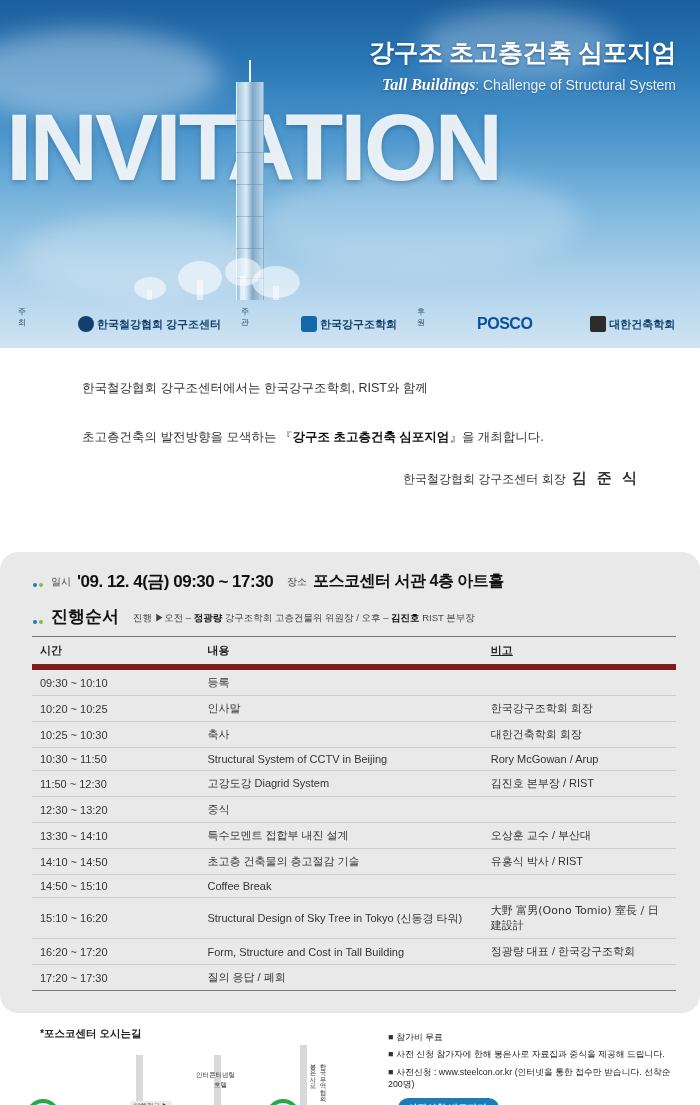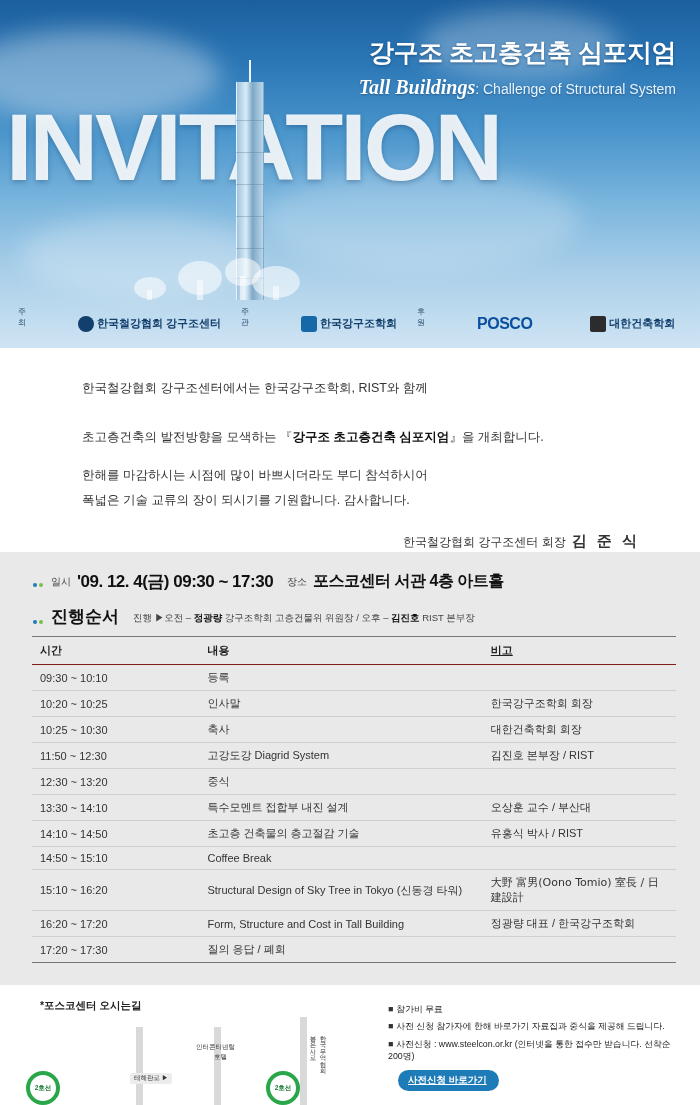--- a/index.html
+++ b/index.html
@@ -40,21 +40,21 @@
   .hero-title {
     font-size:25px; font-weight:bold; color:#ffffff;
     letter-spacing:-0.5px;
     text-shadow:0 1px 3px rgba(0,40,80,0.45);
   }
   .hero-sub {
     margin-top:7px;
     font-size:14px; color:#eaf4ff;
     text-shadow:0 1px 2px rgba(0,40,80,0.4);
   }
-  .hero-sub i { font-family:"Liberation Serif", serif; font-style:italic; font-weight:bold; font-size:20px; color:#fff;}
+  .hero-sub i { font-family:"Liberation Serif", serif; font-style:italic; font-weight:bold; font-size:16px; color:#fff;}
 
   .invitation-word {
     position:absolute;
     left:6px; top:100px;
     font-family:"Liberation Sans", sans-serif;
     font-weight:bold;
     font-size:95px;
     letter-spacing:-3px;
     line-height:1;
     color:rgba(255,255,255,0.88);
@@ -92,21 +92,21 @@
   
   .sponsor-bar {
     position:absolute; left:0; bottom:0; width:620px; height:48px;
     background:rgba(255,255,255,0.0);
     display:flex; align-items:center;
     padding-left:18px;
     z-index:8;
   }
   .sp-group { display:flex; align-items:center; }
   .sp-label { font-size:8px; color:#2a4f70; margin-right:4px; margin-bottom:14px; }
-  .sp-logo { display:flex; margin-right:10px;padding-left:48px; }
+  .sp-logo { display:flex; align-items:center; margin-right:10px;padding-left:48px; }
   .sp-mark {
     width:16px; height:16px; border-radius:50%;
     background:#123f6d; margin-right:3px;
     display:inline-block;
   }
   .sp-mark.tri { border-radius:3px; background:#1569a8; }
   .sp-mark.sq { border-radius:2px; background:#2c2c2c; }
   .sp-mark.blue { background:#0a66b5; border-radius:2px; }
   .sp-text { font-size:11px; font-weight:bold; color:#123f6d; white-space:nowrap; }
   .sp-text.red { color:#c0172a; }
@@ -125,38 +125,39 @@
   .greeting h3 { font-size:13.5px; margin:0 0 16px 0; font-weight:bold; color:#222; }
   .greeting p { margin:0 0 14px 0; }
   .greeting b { color:#111; }
   .sign { text-align:right; font-size:12px; margin-top:8px; }
   .sign .nm { font-size:15px; font-weight:bold; letter-spacing:3px; margin-left:6px; }
 
   
   .program {
     background:#e9e9e9;
     padding:18px 24px 22px 32px;
+    border-radius:18px;
   }
   .ln { display:flex; align-items:center; margin-bottom:4px; }
   .dots { display:inline-block; width:14px; margin-right:5px; }
   .dot { width:4px; height:4px; background:#1d7bb8; border-radius:50%; display:inline-block; margin:0 1px; }
   .dot.o { background:#77c043; }
   .kv-label { font-size:10px; color:#444; margin-right:6px; }
   .kv-value { font-size:17px; font-weight:bold; color:#111; margin-right:14px; letter-spacing:-0.5px;}
   .kv-value.small { font-size:16px; }
 
   .order-row { display:flex; align-items:flex-end; margin:12px 0 8px 0; }
   .order-title { font-size:17px; font-weight:bold; color:#111; margin-right:14px; }
   .order-note { font-size:9.5px; color:#444; padding-bottom:3px; }
   .order-note b { color:#111; }
 
   table.sched { width:100%; border-collapse:collapse; background:transparent; }
   table.sched th {
     text-align:left; font-size:11px; font-weight:bold; color:#222;
-    padding:6px 8px; border-top:1.5px solid #777; border-bottom:1px solid #7f1d1d;
+    padding:6px 8px; border-top:1.5px solid #777; border-bottom:6px solid #7f1d1d;
   }
   table.sched td {
     font-size:11px; color:#333; padding:5px 8px;
     border-bottom:1px solid #cfcfcf;
   }
   table.sched tr:last-child td { border-bottom:1.5px solid #777; }
   .col-time { width:26%; }
   .col-desc { width:44%; }
   .col-note { width:30%;text-decoration:underline; }
   .hl { color:#1d7bb8; }
@@ -272,24 +273,20 @@
     </div>
   </div>
 </div>
 
 <div class="greeting">
   <p>
     <span>한국철강협회 강구조센터에서는 한국강구조학회, RIST와 함께</span><br>
     <br>
     <span>초고층건축의 발전방향을 모색하는 『</span><b>강구조 초고층건축 심포지엄</b><span>』을 개최합니다.</span>
   </p>
-  <p>
-    <span>한해를 마감하시는 시점에 많이 바쁘시더라도 부디 참석하시어</span><br>
-    <span>폭넓은 기술 교류의 장이 되시기를 기원합니다.  감사합니다.</span>
-  </p>
   <div class="sign">
     <span>한국철강협회 강구조센터 회장</span><span class="nm">김 준 식</span>
   </div>
 </div>
 
 <div class="program">
 
   <div class="ln">
     <span class="dots"><span class="dot"></span><span class="dot o"></span></span>
     <span class="kv-label">일시</span>
@@ -322,20 +319,25 @@
         <td>10:20 ~ 10:25</td>
         <td>인사말</td>
         <td>한국강구조학회 회장</td>
       </tr>
       <tr>
         <td>10:25 ~ 10:30</td>
         <td>축사</td>
         <td>대한건축학회 회장</td>
       </tr>
       <tr>
+        <td>10:30 ~ 11:50</td>
+        <td>Structural System of CCTV in Beijing</td>
+        <td>Rory McGowan / Arup</td>
+      </tr>
+      <tr>
         <td>11:50 ~ 12:30</td>
         <td>고강도강 Diagrid System</td>
         <td>김진호 본부장 / RIST</td>
       </tr>
       <tr>
         <td>12:30 ~ 13:20</td>
         <td>중식</td>
         <td></td>
       </tr>
       <tr>
@@ -396,19 +398,19 @@
       <div class="arrow-tag" style="left:112px; top:56px;">테헤란로 ▶</div>
 
       <div class="vert" style="left:290px; top:14px;">봉은사로</div>
       <div class="vert" style="left:300px; top:14px;">한국무역협회</div>
 
     </div>
   </div>
 
   <div class="info-col">
     <div class="info-line"><span class="sq">■</span><span>참가비 무료</span></div>
-    <div class="info-line"><span class="sq">■</span><span>사전 신청 참가자에 한해 바로가기 자료집과 중식을 제공해 드립니다.</span></div>
+    <div class="info-line"><span class="sq">■</span><span>사전 신청 참가자에 한해 봉은사로 자료집과 중식을 제공해 드립니다.</span></div>
     <div class="info-line"><span class="sq">■</span><span>사전신청 : www.steelcon.or.kr (인터넷을 통한 접수만 받습니다. 선착순 200명)</span></div>
     <a class="apply-btn" href="#"><span>사전신청 바로가기</span></a>
     
     
   </div>
 </div>
 
 </body></html>

